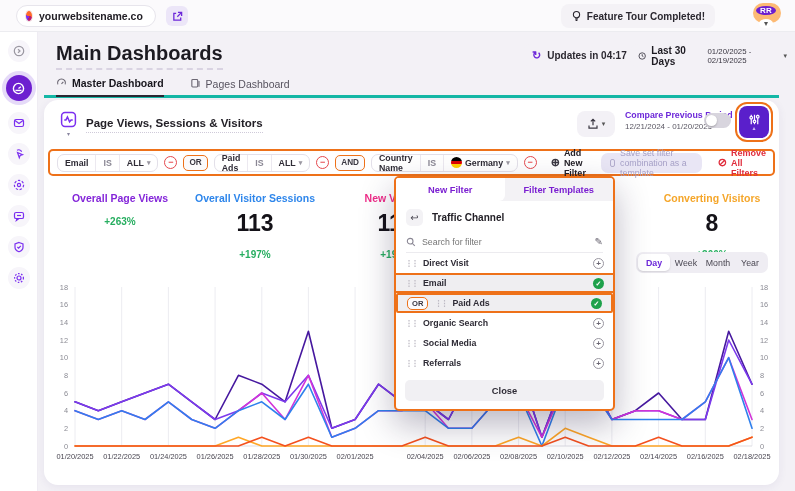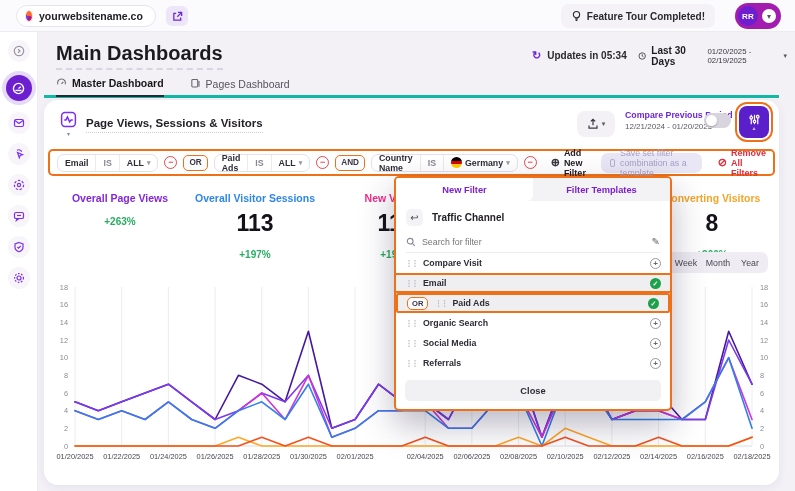--- a/index.html
+++ b/index.html
@@ -7,21 +7,21 @@
   body { font-family:"Liberation Sans", sans-serif; background:#f3f1f6; color:#222; }
   .page { position:relative; width:795px; height:491px; }
 
   
   .topbar { position:absolute; left:0; top:0; width:795px; height:32px; background:#fbfafc; border-bottom:1px solid #ececf0; display:flex; align-items:center; z-index:5;}
   .site-pill { position:absolute; left:16px; top:5px; width:140px; height:22px; background:#fff; border:1px solid #e7e5ec; border-radius:14px; display:flex; align-items:center; gap:6px; padding:0 8px; }
   .logo-dot { width:12px; height:12px; border-radius:50%; background:conic-gradient(#ff6a2a 0 30%, #b91c6e 30% 55%, #7b2ff0 55% 80%, #ff6a2a 80%); border:1px solid #f2e3e3;}
   .site-pill input { border:none; outline:none; width:108px; font-size:10.5px; color:#232027; font-family:"Liberation Sans",sans-serif; background:transparent; font-weight:600;}
   .share-btn { position:absolute; left:166px; top:6px; width:22px; height:20px; background:#ece6f8; border-radius:6px; display:flex; align-items:center; justify-content:center; color:#6d28d9; }
   .feature-pill { position:absolute; right:80px; top:4px; height:24px; background:#f4f2f6; border-radius:8px; display:flex; align-items:center; gap:5px; padding:0 10px; font-size:10px; font-weight:600; color:#2b2830;}
-  .avatar-pill { position:absolute; right:14px; top:3px; height:26px; background:#a21caf; border-radius:13px; display:flex; align-items:center; gap:4px; padding:3px 5px 3px 3px;}
+  .avatar-pill { position:absolute; right:14px; top:3px; height:20px; background:#fdba74; border-radius:13px; display:flex; align-items:center; gap:4px; padding:3px 5px 3px 3px;flex-direction:column;}
   .avatar { width:20px; height:20px; border-radius:50%; background:#6d1fd0; color:#fff; font-size:8px; font-weight:bold; display:flex; align-items:center; justify-content:center; letter-spacing:.3px;}
   .avatar-chevron { width:14px; height:14px; border-radius:50%; background:#fff; font-size:8px; color:#555; display:flex; align-items:center; justify-content:center;}
 
   
   .sidebar { position:absolute; left:0; top:32px; width:38px; height:459px; background:#ffffff; border-right:1px solid #efecf3; display:flex; flex-direction:column; align-items:center; padding-top:8px; gap:9px; z-index:4;}
   .side-ic { width:22px; height:22px; border-radius:50%; display:flex; align-items:center; justify-content:center; color:#7b2ff0; background:#f7f5fa;}
   .side-ic svg { display:block; }
   .side-ic.muted { color:#9a97a1; }
   .side-ic.active { width:26px; height:26px; background:#6d1fd0; color:#fff; box-shadow:0 0 0 4px #e5daf8; margin:4px 0 2px 0;}
 
@@ -84,21 +84,21 @@
 
   
   .segctl { position:absolute; left:636px; top:252px; width:132px; height:21px; background:#efedf3; border-radius:7px; display:flex; padding:2px; z-index:2;}
   .segctl .seg { flex:1; font-size:8.8px; color:#4a4752; display:flex; align-items:center; justify-content:center; border-radius:5px;}
   .segctl .seg.active { background:#fff; color:#6d28d9; font-weight:bold; box-shadow:0 1px 2px rgba(0,0,0,.12);}
 
   
   #chart { position:absolute; left:44px; top:278px; z-index:1;}
 
   
-  .popup { position:absolute; left:394px; top:176px; width:278px; background:#fff; border:2.5px solid #ee7119; border-radius:5px; box-shadow:0 14px 34px rgba(30,20,60,.30); z-index:20; overflow:hidden;}
+  .popup { position:absolute; left:394px; top:176px; width:221px; background:#fff; border:2.5px solid #ee7119; border-radius:5px; box-shadow:0 14px 34px rgba(30,20,60,.30); z-index:20; overflow:hidden;}
   .ptabs { display:flex; height:23px; background:#f3f2f5;}
   .ptab { flex:1; display:flex; align-items:center; justify-content:center; font-size:9.3px; font-weight:bold; color:#7a1fd1;}
   .ptab.active { background:#fff; border-radius:0 0 6px 0;}
   .ptitle { display:flex; align-items:center; gap:9px; height:28px; padding:0 10px; margin-top:2px;}
   .back-ic { width:17px; height:17px; border-radius:5px; background:#f3f2f5; color:#4a4752; font-size:10px; display:flex; align-items:center; justify-content:center;}
   .ptitle-text { font-size:10px; font-weight:bold; color:#232027;}
   .psearch { display:flex; align-items:center; gap:6px; height:22px; margin:0 10px; border-bottom:1px solid #ecebef; color:#8a8794;}
   .psearch input { border:none; outline:none; flex:1; font-size:8.8px; color:#555; font-family:"Liberation Sans",sans-serif; background:transparent;}
   .psearch .pencil { color:#6b6773; font-size:10px;}
   .prow { display:flex; align-items:center; gap:6px; height:20px; padding:0 9px; font-size:8.8px; font-weight:600; color:#2f2c36;}
@@ -190,21 +190,21 @@
       <svg width="12" height="12" viewBox="0 0 12 12" fill="none" stroke="currentColor" stroke-width="1.2">
           <circle cx="6" cy="6" r="2"></circle>
           <circle cx="6" cy="6" r="4.4" stroke-dasharray="1.6 1.6"></circle>
         </svg>
     </span>
   </div>
 
   <div class="page-title">Main Dashboards</div>
   <div class="updates-pill">
     <span class="refresh-glyph">↻</span>
-    <span>Updates in 05:34</span>
+    <span>Updates in 04:17</span>
     <span class="chev">▾</span>
   </div>
   <div class="range-pill">
     <svg width="10" height="10" viewBox="0 0 12 12" fill="none" stroke="#3a3742" stroke-width="1.2">
         <circle cx="6" cy="6" r="4.6"></circle>
         <path d="M6 3.4V6L7.8 7"></path>
       </svg>
     <span class="bold">Last 30 Days</span>
     <span class="dates">01/20/2025 - 02/19/2025</span>
     <span class="chev">▾</span>
@@ -408,21 +408,21 @@
     <div class="psearch">
       <svg width="10" height="10" viewBox="0 0 12 12" fill="none" stroke="#8a8794" stroke-width="1.3">
           <circle cx="5" cy="5" r="3.4"></circle>
           <path d="M7.6 7.6L10.6 10.6"></path>
         </svg>
       <input placeholder="Search for filter" style="">
       <span class="pencil">✎</span>
     </div>
     <div class="prow">
       <span class="handle">⋮⋮</span>
-      <span>Compare Visit</span>
+      <span>Direct Visit</span>
       <span class="spacer"></span>
         <span class="plus-circle">+</span>
     </div>
     <div class="prow hl">
       <span class="handle">⋮⋮</span>
       <span>Email</span>
       <span class="spacer"></span>
         <span class="check-circle">✓</span>
     </div>
     <div class="prow hl2">

